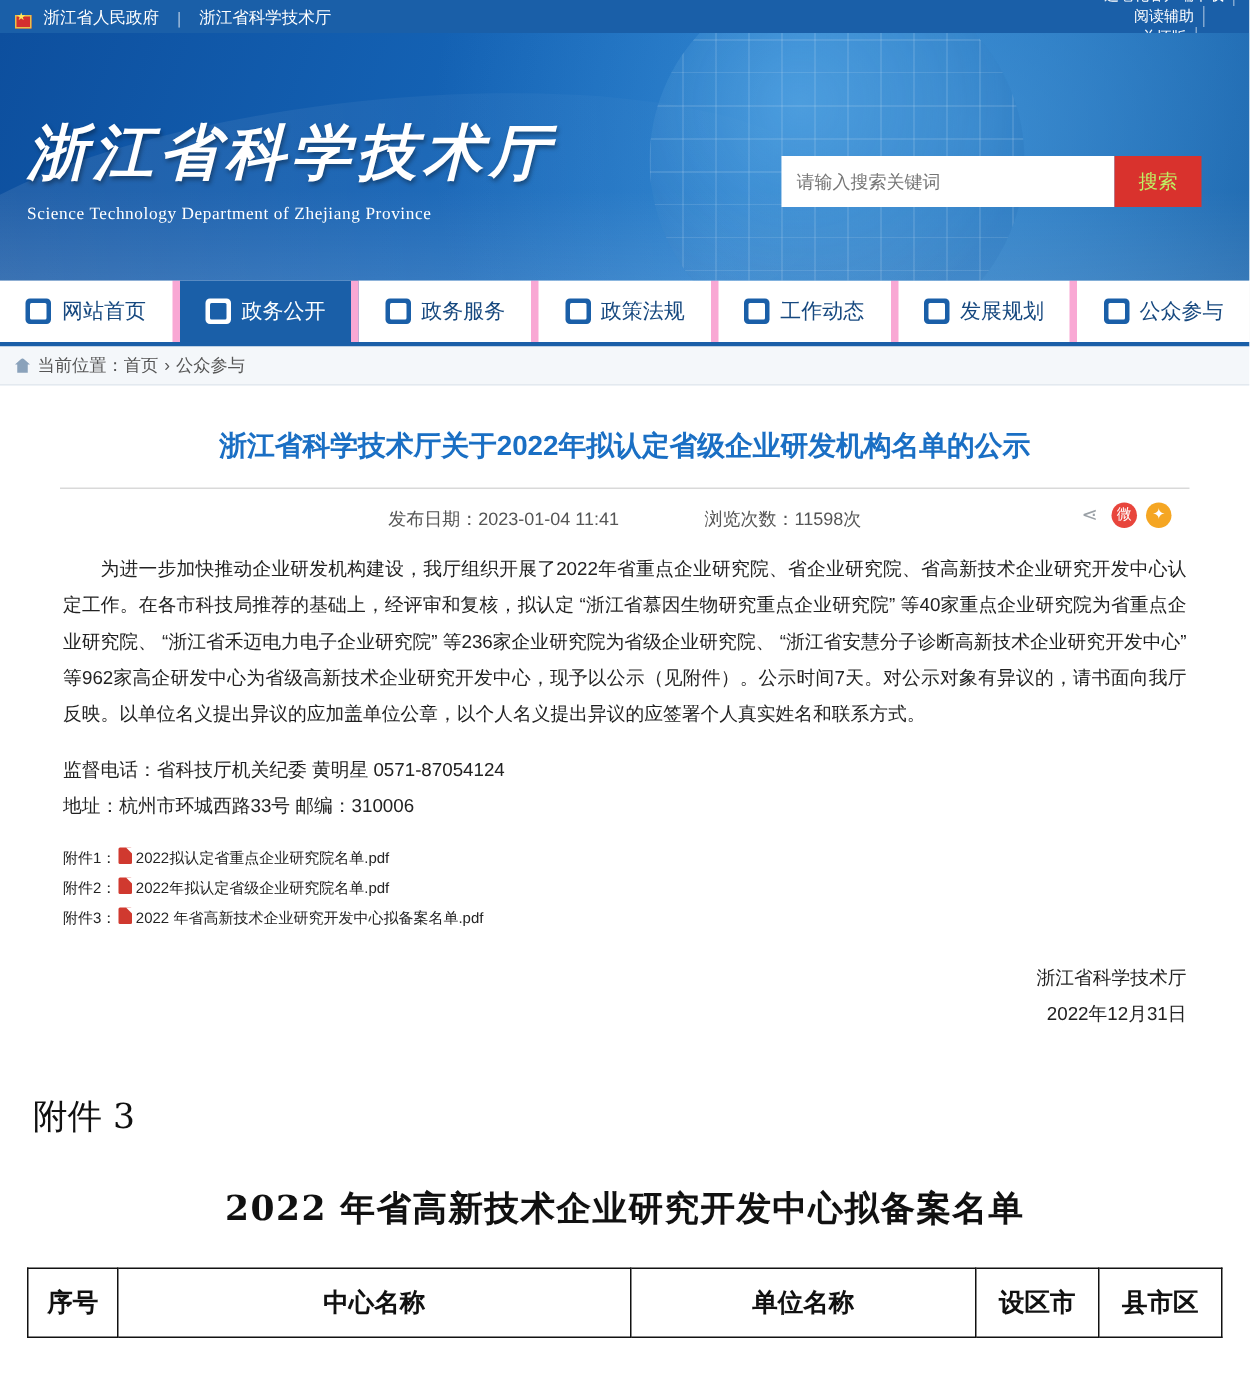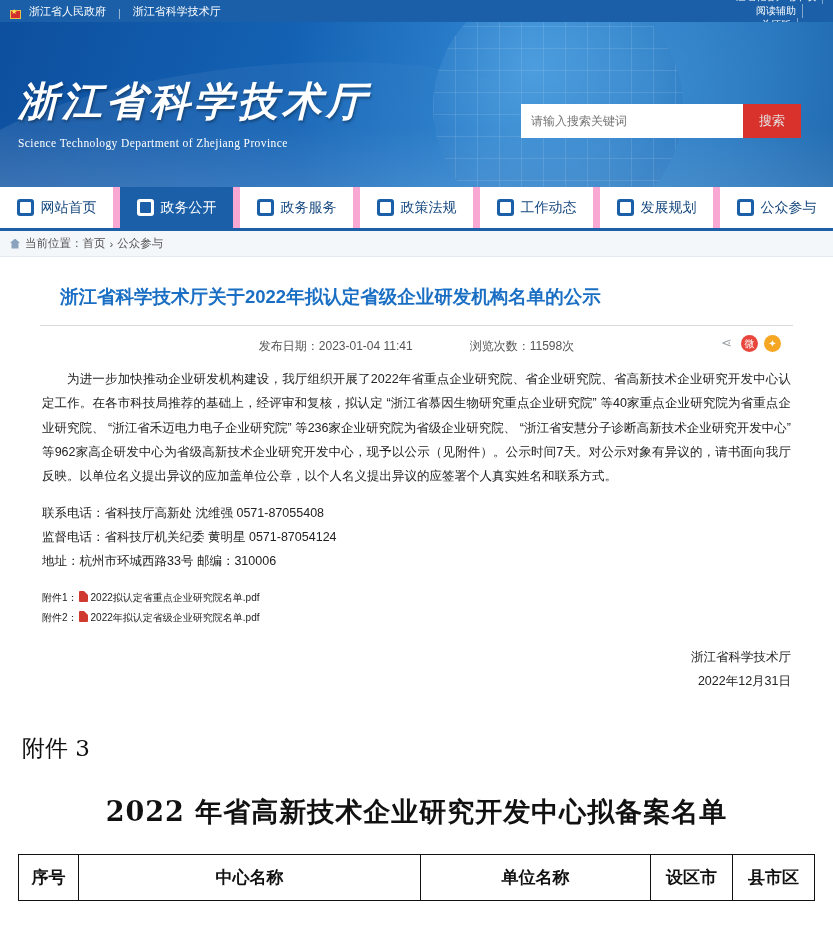--- a/index.html
+++ b/index.html
@@ -80,33 +80,33 @@
   .searchbox {
     position: absolute; right: 32px; top: 82px;
     display: flex; height: 34px;
   }
   .searchbox input {
     width: 222px; height: 34px; border: none; outline: none;
     padding: 0 10px; font-size: 12px; color: #333; background: #fff;
   }
   .searchbox button {
     width: 58px; height: 34px; border: none; cursor: pointer;
-    background: #d9322d; color: #e5e5e5; font-size: 13px;
+    background: #d9322d; color: #bef264; font-size: 13px;
   }
 
   
   .nav {
     height: 44px; background: #ffffff; border-bottom: 3px solid #1a5fa8;
     display: flex; align-items: stretch;
     box-shadow: 0 1px 3px rgba(0,0,0,.08);
   }
   .nav-item {
     flex: 1; display: flex; align-items: center; justify-content: center;
     gap: 7px; font-size: 14px; color: #16487f; cursor: pointer;
-    border-right: 7px solid #f9a8d4;
+    border-right: 5px solid #f9a8d4;
   }
   .nav-item:last-child { border-right: none; }
   .nav-item.active { background: #1a5fa8; color: #ffffff; }
   .nav-ico {
     width: 17px; height: 17px; display: inline-block;
     background: #1a5fa8; border-radius: 3px; position: relative;
     flex: none;
   }
   .nav-item.active .nav-ico { background: #ffffff; }
   .nav-ico i {
@@ -125,21 +125,21 @@
     width: 10px; height: 10px; margin-right: 5px;
     background: #8aa2bb; clip-path: polygon(50% 0, 100% 45%, 85% 45%, 85% 100%, 15% 100%, 15% 45%, 0 45%);
     display: inline-block;
   }
   .crumb a { color: #555; text-decoration: none; }
   .crumb .sp { margin: 0 4px; }
 
   
   .wrap { padding: 0 40px; }
   .art-title {
-    color: #1a6fc4; font-size: 18.5px; font-weight: 700;
+    text-align: center; color: #1a6fc4; font-size: 18.5px; font-weight: 700;
     padding: 26px 20px 14px; line-height: 1.5;
     font-family: "Liberation Sans", sans-serif;
   }
   .meta-row {
     border-top: 1px solid #d9d9d9;
     display: flex; align-items: center; justify-content: center;
     gap: 57px; padding: 12px 0 10px; font-size: 12px; color: #555;
     position: relative;
   }
   .share {
@@ -178,21 +178,21 @@
   }
 
   
   .doc { margin-top: 40px; padding: 0 18px; }
   .doc-label {
     font-family: "DejaVu Serif", "Liberation Serif", serif;
     font-size: 23px; color: #111; font-weight: 400; padding-left: 4px;
   }
   .doc-title {
     font-family: "DejaVu Serif", "Liberation Serif", serif;
-    font-size: 27px; font-weight: 700; color: #111;
+    font-size: 23px; font-weight: 700; color: #111;
     text-align: center; margin-top: 30px; letter-spacing: 1px;
   }
   table.doc-table {
     width: 100%; border-collapse: collapse; margin-top: 24px;
     font-family: "DejaVu Serif", "Liberation Serif", serif;
   }
   table.doc-table th, table.doc-table td {
     border: 1.4px solid #111; text-align: center; color: #111;
   }
   table.doc-table th { font-size: 17px; font-weight: 700; padding: 11px 4px; }
@@ -304,31 +304,33 @@
       <span class="sh-ico">⋖</span>
       <span class="circ red">微</span>
       <span class="circ orange">✦</span>
     </div>
   </div>
 
   <div class="body-text">
     <p class="indent">为进一步加快推动企业研发机构建设，我厅组织开展了2022年省重点企业研究院、省企业研究院、省高新技术企业研究开发中心认定工作。在各市科技局推荐的基础上，经评审和复核，拟认定 “浙江省慕因生物研究重点企业研究院” 等40家重点企业研究院为省重点企业研究院、 “浙江省禾迈电力电子企业研究院” 等236家企业研究院为省级企业研究院、 “浙江省安慧分子诊断高新技术企业研究开发中心” 等962家高企研发中心为省级高新技术企业研究开发中心，现予以公示（见附件）。公示时间7天。对公示对象有异议的，请书面向我厅反映。以单位名义提出异议的应加盖单位公章，以个人名义提出异议的应签署个人真实姓名和联系方式。</p>
 
     <div class="contacts">
-      <p>联系电话：省科技厅高新处  沈维强 0571-87055408</p>
       <p>监督电话：省科技厅机关纪委  黄明星 0571-87054124</p>
       <p>地址：杭州市环城西路33号   邮编：310006</p>
     </div>
 
     <div class="attach">
       <div>
         <span>附件1：</span><span class="pdf-ico"></span><a href="#" style="color:#222;text-decoration:none">2022拟认定省重点企业研究院名单.pdf</a>
       </div>
       <div>
         <span>附件2：</span><span class="pdf-ico"></span><a href="#" style="color:#222;text-decoration:none">2022年拟认定省级企业研究院名单.pdf</a>
+      </div>
+      <div>
+        <span>附件3：</span><span class="pdf-ico"></span><a href="#" style="color:#222;text-decoration:none">2022 年省高新技术企业研究开发中心拟备案名单.pdf</a>
       </div>
     </div>
 
     <div class="signoff">
       <div>浙江省科学技术厅</div>
       <div>2022年12月31日</div>
     </div>
   </div>
 </div>
 

